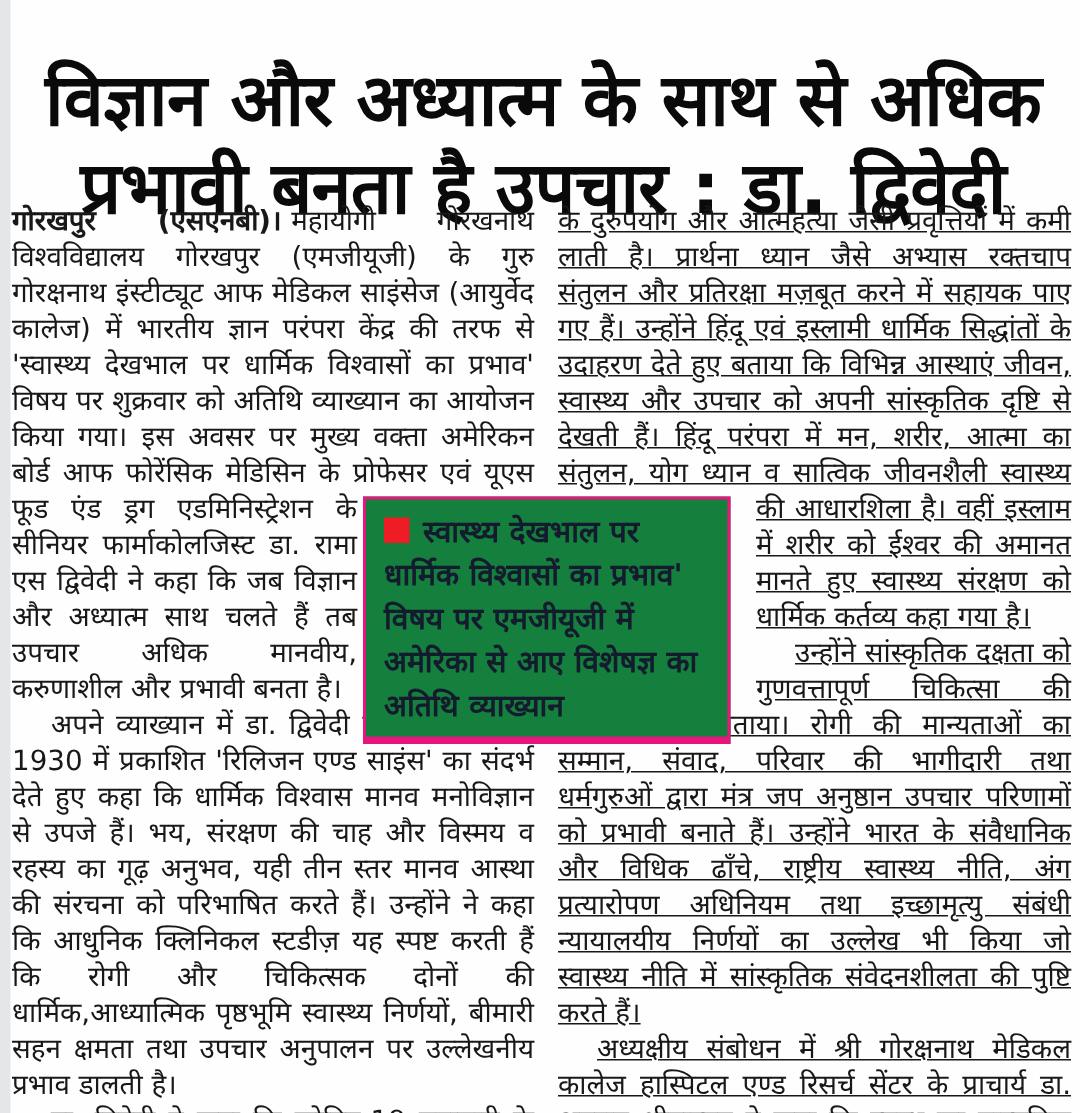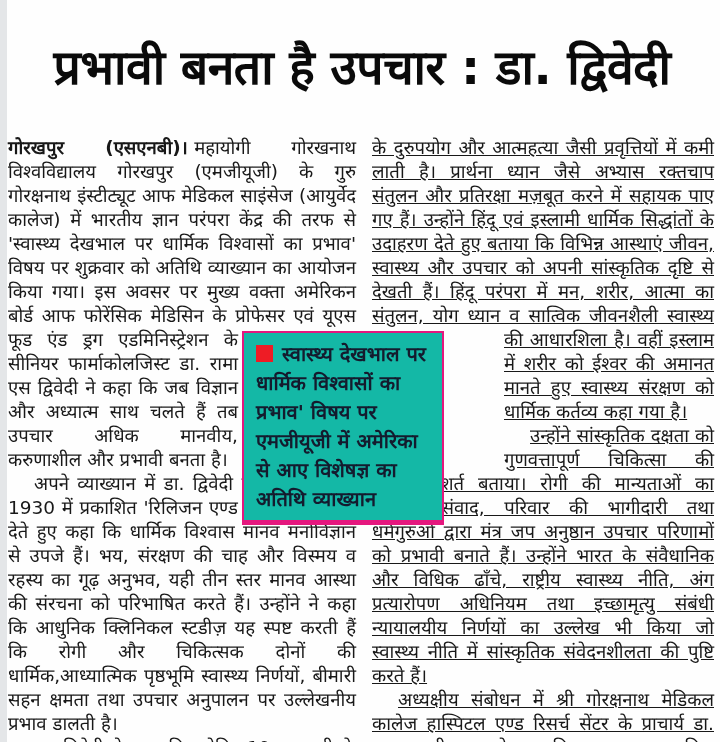--- a/index.html
+++ b/index.html
@@ -42,23 +42,23 @@
   .col p{margin:0;}
   .col p.indent{text-indent:26px;}
   .dateline{font-weight:700;margin-right:0.35em;}
   
   .push-r{float:right;width:0;height:196px;}
   .cut-r{float:right;clear:right;width:118px;height:130px;}
   .push-l{float:left;width:0;height:196px;}
   .cut-l{float:left;clear:left;width:132px;height:130px;}
   
   .highlight-box{
-    position:absolute;left:242px;top:331px;width:202px;min-height:112px;
+    position:absolute;left:242px;top:331px;width:245px;min-height:112px;
     box-sizing:border-box;
-    background:#14b8a6;
+    background:#15803d;
     border:2px solid #e5177e;
     border-bottom-width:5px;
     padding:7px 9px 6px 12px;
     font-weight:700;
     font-size:20px;
     line-height:29px;
     color:#141b2e;
     text-align:left;
   }
   .bullet-square{
@@ -70,20 +70,21 @@
   }
 </style>
 </head>
 <body>
 
 <div class="page">
 
   <div class="scan-edge"></div>
 
   <h1 class="headline">
+    <span class="hl-line">विज्ञान और अध्यात्म के साथ से अधिक</span>
     <span class="hl-line">प्रभावी बनता है उपचार : डा. द्विवेदी</span>
   </h1>
 
   <div class="col col-left">
     <span class="push-r"></span>
     <span class="cut-r"></span>
     <p><b class="dateline">गोरखपुर (एसएनबी)।</b><span>महायोगी गोरखनाथ विश्वविद्यालय गोरखपुर (एमजीयूजी) के गुरु गोरक्षनाथ इंस्टीट्यूट आफ मेडिकल साइंसेज (आयुर्वेद कालेज) में भारतीय ज्ञान परंपरा केंद्र की तरफ से 'स्वास्थ्य देखभाल पर धार्मिक विश्वासों का प्रभाव' विषय पर शुक्रवार को अतिथि व्याख्यान का आयोजन किया गया। इस अवसर पर मुख्य वक्ता अमेरिकन बोर्ड आफ फोरेंसिक मेडिसिन के प्रोफेसर एवं यूएस फूड एंड ड्रग एडमिनिस्ट्रेशन के सीनियर फार्माकोलजिस्ट डा. रामा एस द्विवेदी ने कहा कि जब विज्ञान और अध्यात्म साथ चलते हैं तब उपचार अधिक मानवीय, करुणाशील और प्रभावी बनता है।</span></p>
     <p class="indent">अपने व्याख्यान में डा. द्विवेदी ने आइंस्टीन द्वारा 1930 में प्रकाशित 'रिलिजन एण्ड साइंस' का संदर्भ देते हुए कहा कि धार्मिक विश्वास मानव मनोविज्ञान से उपजे हैं। भय, संरक्षण की चाह और विस्मय व रहस्य का गूढ़ अनुभव, यही तीन स्तर मानव आस्था की संरचना को परिभाषित करते हैं। उन्होंने ने कहा कि आधुनिक क्लिनिकल स्टडीज़ यह स्पष्ट करती हैं कि रोगी और चिकित्सक दोनों की धार्मिक,आध्यात्मिक पृष्ठभूमि स्वास्थ्य निर्णयों, बीमारी सहन क्षमता तथा उपचार अनुपालन पर उल्लेखनीय प्रभाव डालती है।</p>
     <p class="indent">डा. द्विवेदी ने कहा कि कोविड-19 महामारी के दौरान अध्यात्म ने चिकित्साकर्मियों में मानसिक स्वास्थ्य, करुणा और सहनशीलता को बढ़ाने में सहायक भूमिका निभाई। शोध अध्ययनों में पाया गया कि धार्मिकता अवसाद, नशीली वस्तुओं</p>
   </div>

